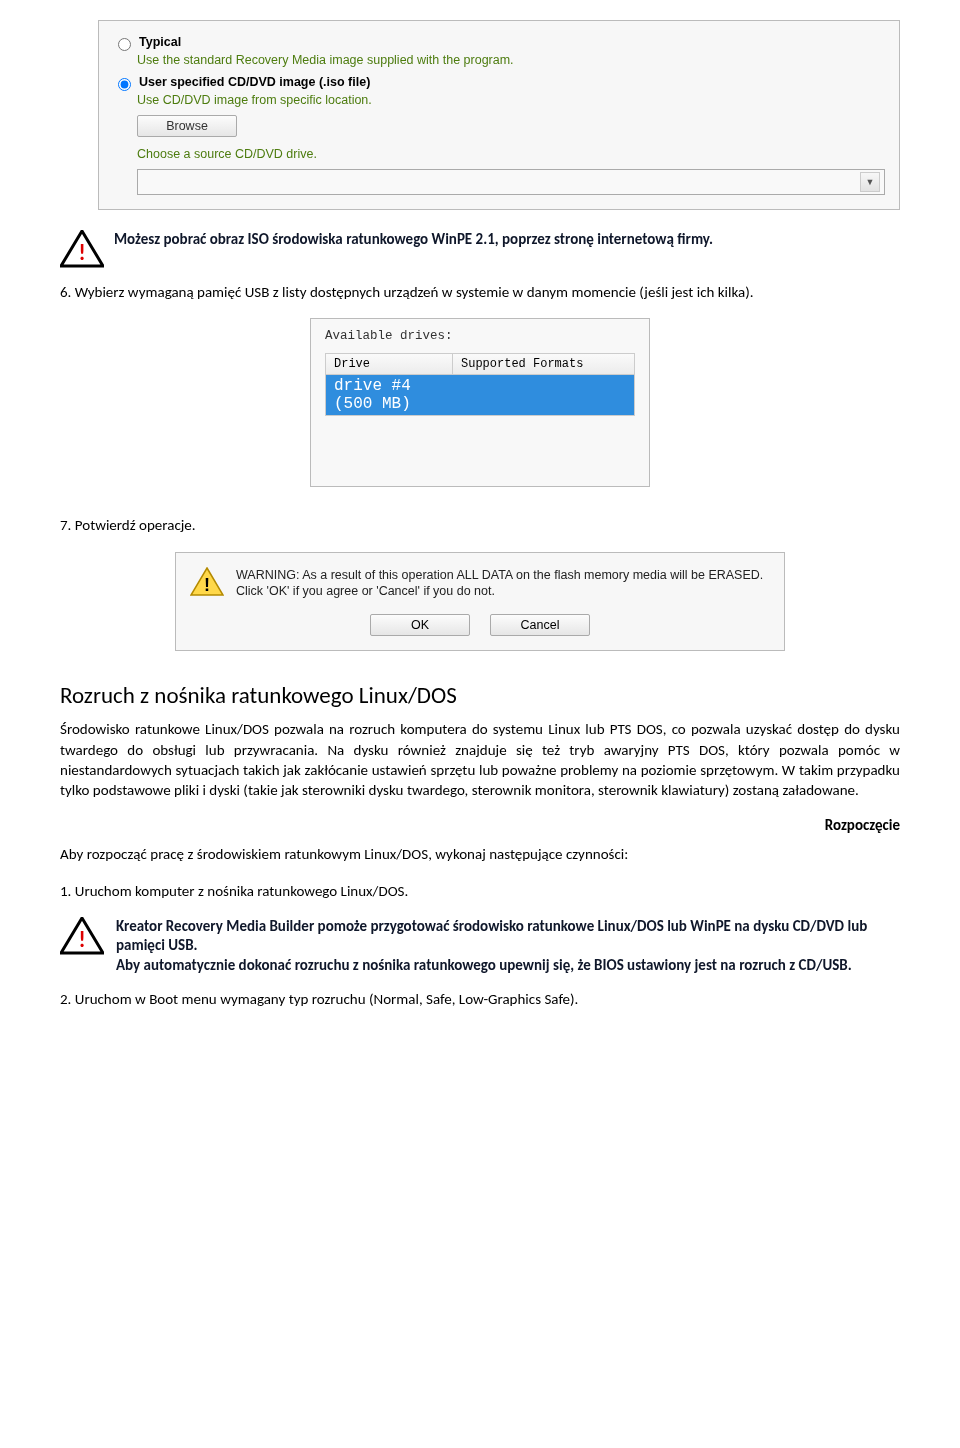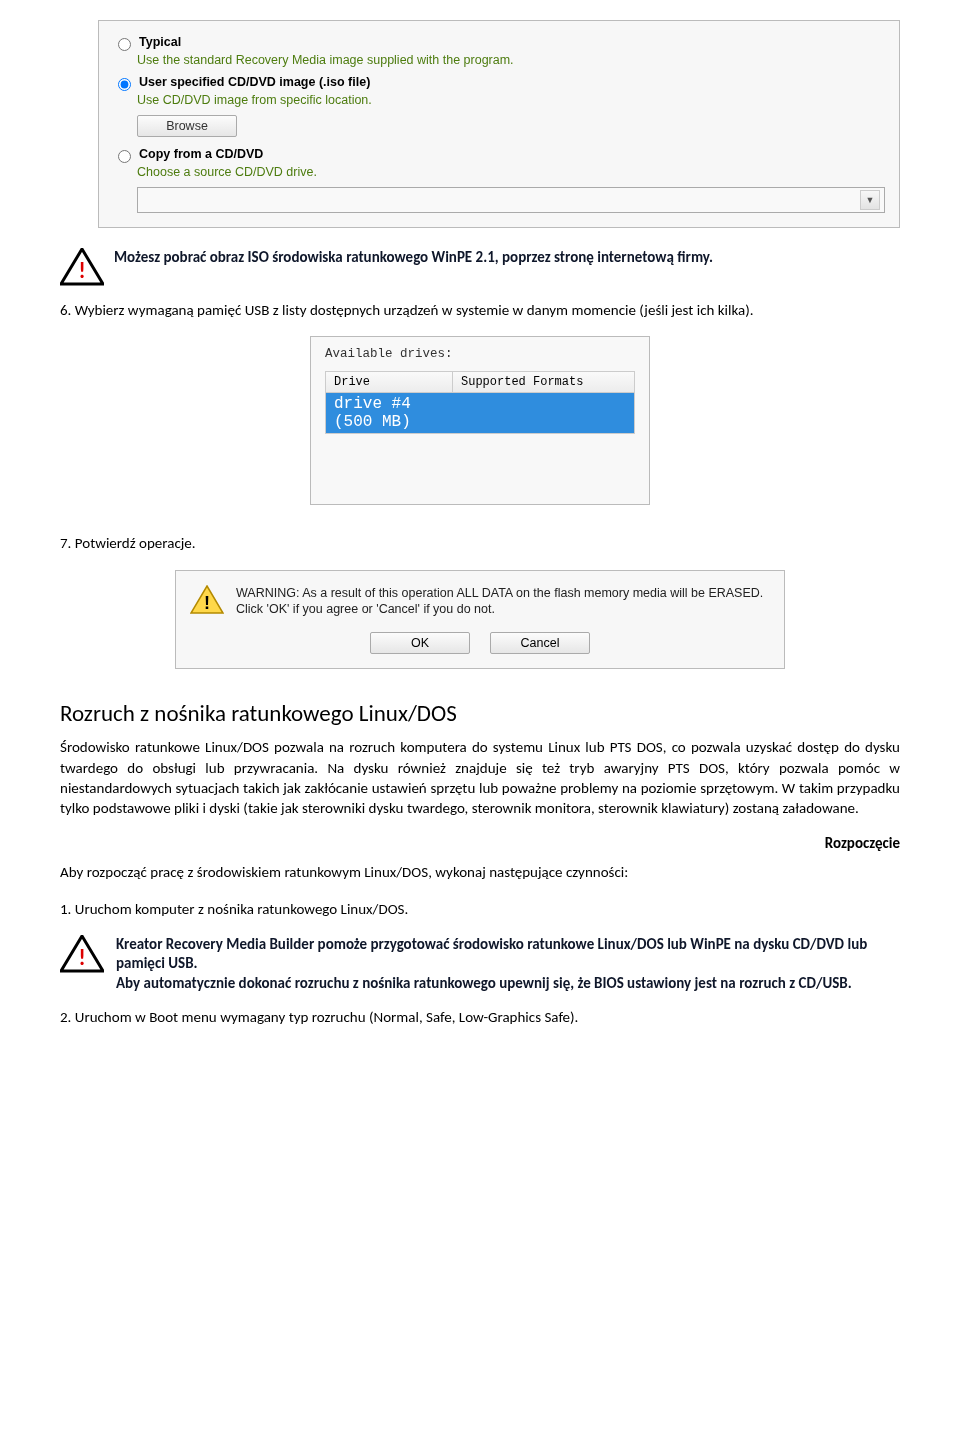--- a/index.html
+++ b/index.html
@@ -209,24 +209,20 @@
 
   <div class="radio-row">
     <input type="radio" name="src" checked="" style="">
     <span class="label-bold">User specified CD/DVD image (.iso file)</span>
   </div>
   <div class="sub-desc">Use CD/DVD image from specific location.</div>
   <div class="path-row">
     <div class="btn">Browse</div>
   </div>
 
-  <div class="radio-row">
-    <input type="radio" name="src" style="">
-    <span class="label-bold">Copy from a CD/DVD</span>
-  </div>
   <div class="sub-desc">Choose a source CD/DVD drive.</div>
   <div class="dd-row">
     <div class="dropdown">
       <div class="dd-arrow">▼</div>
     </div>
   </div>
 </div>
 
 <div class="warn-block">
   <div class="warn-triangle">

